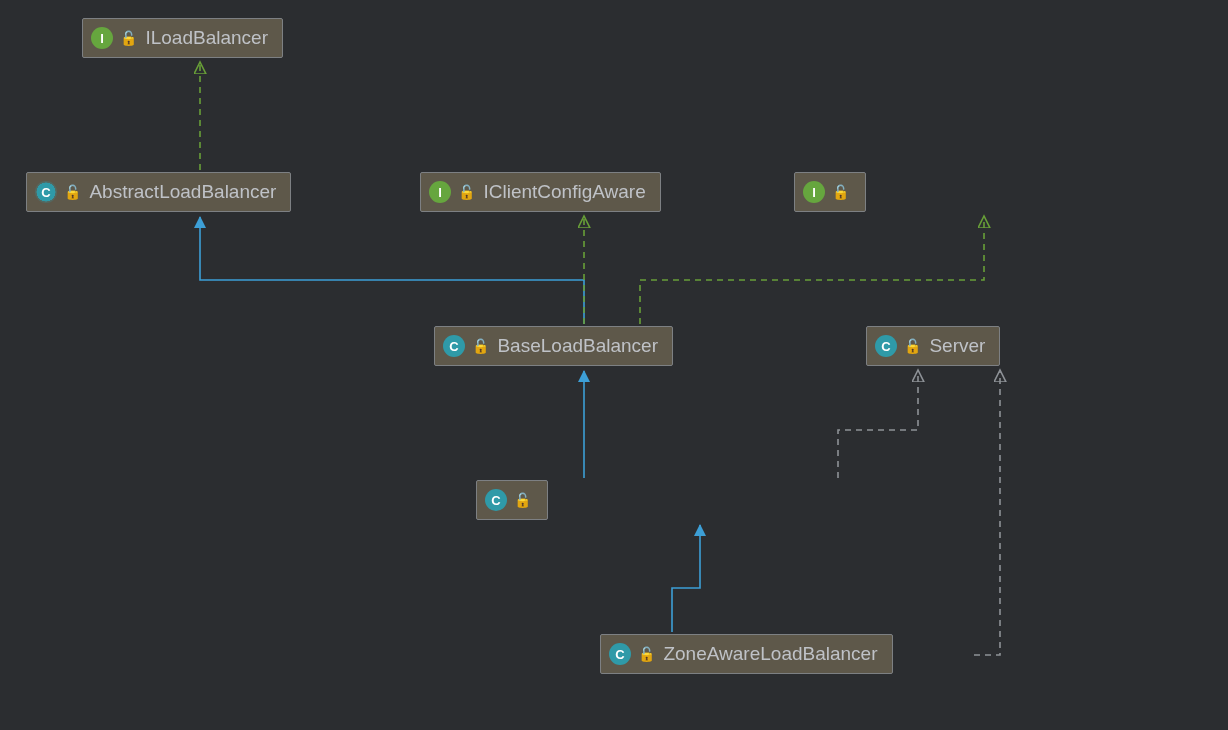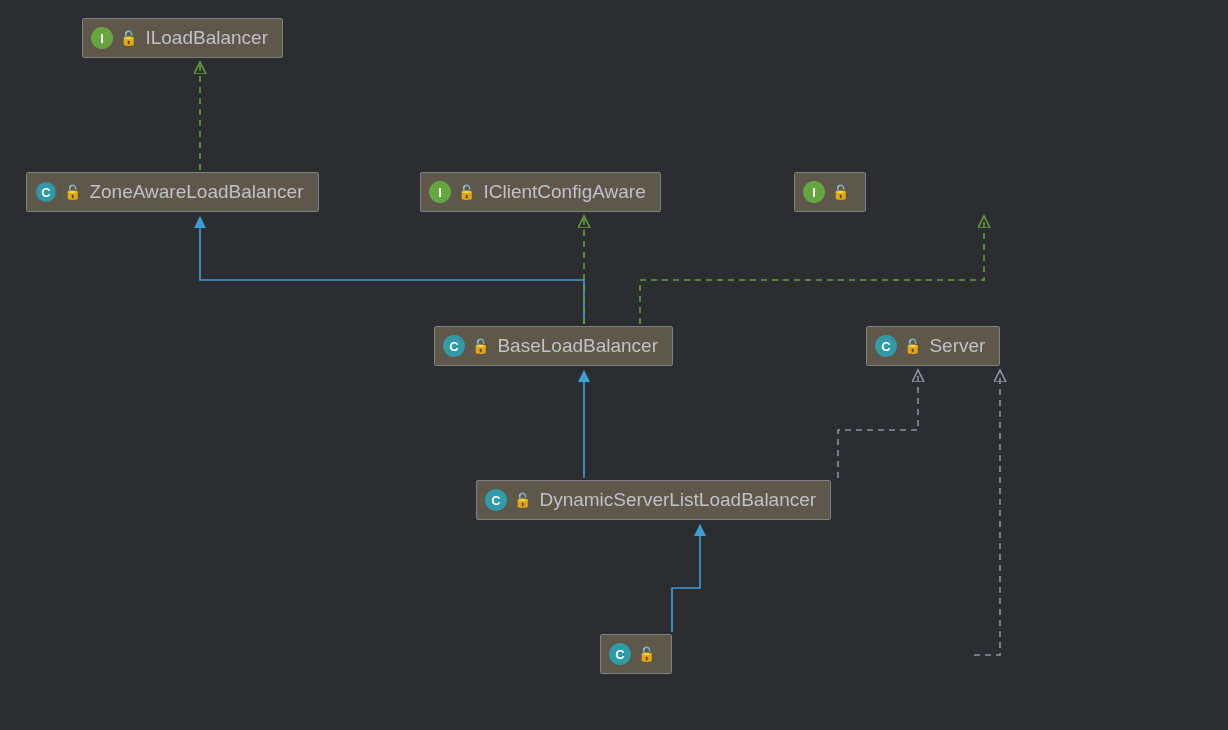--- a/index.html
+++ b/index.html
@@ -98,21 +98,21 @@
     </span>
   <span class="vis-icon">🔓</span>
   <span class="node-name">ILoadBalancer</span>
 </div>
 
 <div class="node" style="left:26px; top:172px;">
   <span class="type-icon class-abstract">
       <span>C</span>
     </span>
   <span class="vis-icon">🔓</span>
-  <span class="node-name">ZoneAwareLoadBalancer</span>
+  <span class="node-name">AbstractLoadBalancer</span>
 </div>
 
 <div class="node" style="left:420px; top:172px;">
   <span class="type-icon interface">
       <span>I</span>
     </span>
   <span class="vis-icon">🔓</span>
   <span class="node-name">IClientConfigAware</span>
 </div>
 
@@ -137,21 +137,21 @@
     </span>
   <span class="vis-icon">🔓</span>
   <span class="node-name">Server</span>
 </div>
 
 <div class="node" style="left:476px; top:480px;">
   <span class="type-icon class">
       <span>C</span>
     </span>
   <span class="vis-icon">🔓</span>
-  <span class="node-name">DynamicServerListLoadBalancer</span>
 </div>
 
 <div class="node" style="left:600px; top:634px;">
   <span class="type-icon class">
       <span>C</span>
     </span>
   <span class="vis-icon">🔓</span>
+  <span class="node-name">ZoneAwareLoadBalancer</span>
 </div>
 
 </body></html>

